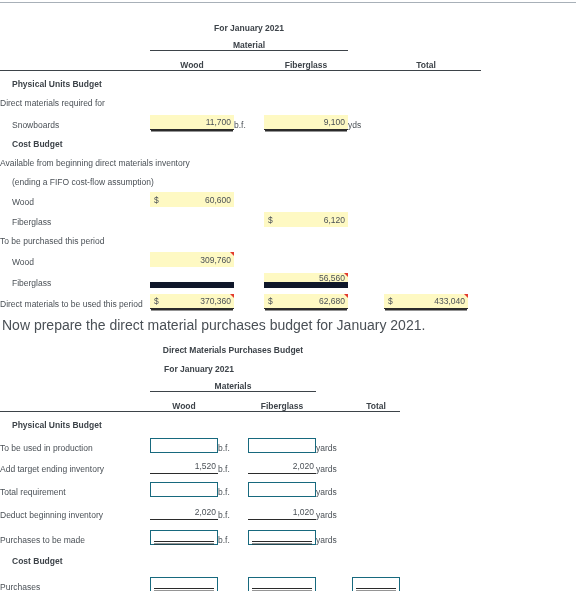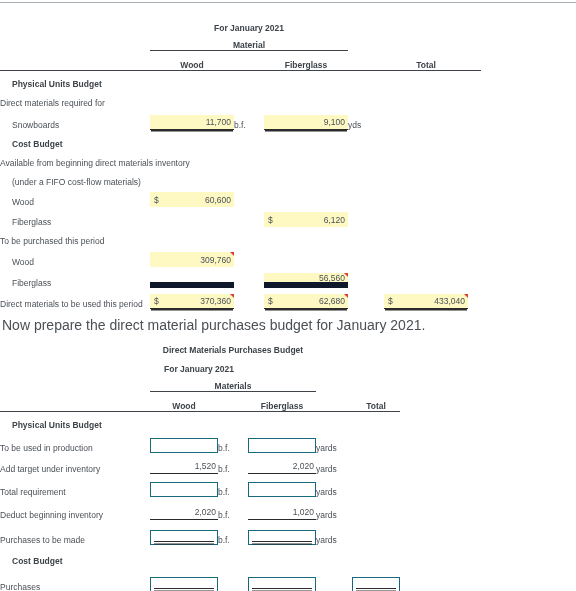--- a/index.html
+++ b/index.html
@@ -180,21 +180,21 @@
       <td class="lbl bold">Cost Budget</td>
       <td colspan="6"></td>
     </tr>
 
     <tr class="rowh">
       <td class="lbl">Available from beginning direct materials inventory</td>
       <td colspan="6"></td>
     </tr>
 
     <tr class="rowh">
-      <td class="lbl ind1">(under a FIFO cost-flow materials)</td>
+      <td class="lbl ind1">(ending a FIFO cost-flow assumption)</td>
       <td colspan="6"></td>
     </tr>
 
     <tr style="height:20px;">
       <td class="lbl ind2">Wood</td>
       <td>
         <div class="cell">
           <span class="cur">$</span>
           <span>60,600</span>
         </div>
@@ -328,21 +328,21 @@
       </td>
       <td class="unit">b.f.</td>
       <td>
         <div class="ibox"></div>
       </td>
       <td class="unit">yards</td>
       <td></td>
     </tr>
 
     <tr style="height:21px;">
-      <td class="lbl">Add target under inventory</td>
+      <td class="lbl">Add target ending inventory</td>
       <td>
         <div class="uline">
               <span>1,520</span>
             </div>
       </td>
       <td class="unit">b.f.</td>
       <td>
         <div class="uline">
               <span>2,020</span>
             </div>

